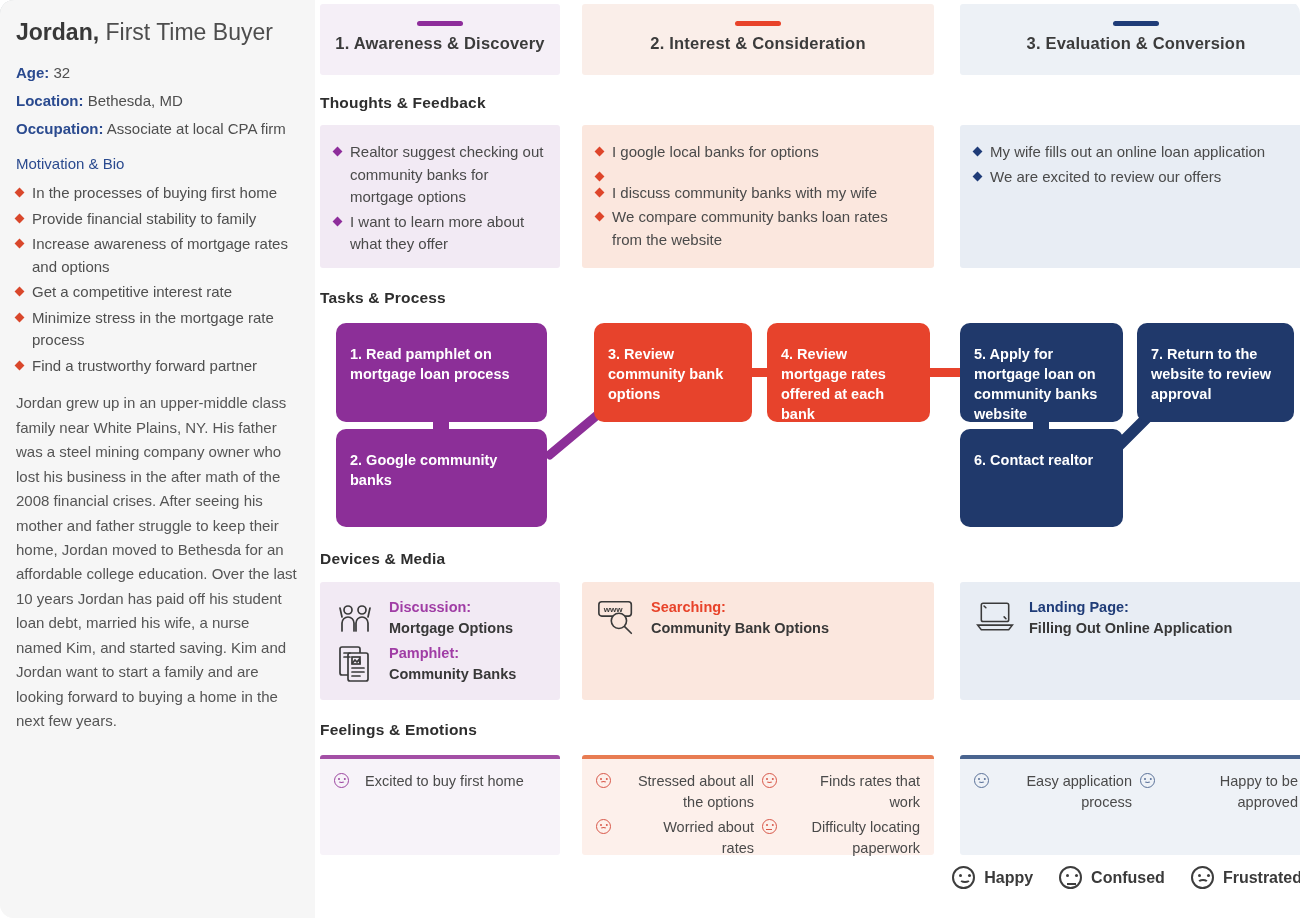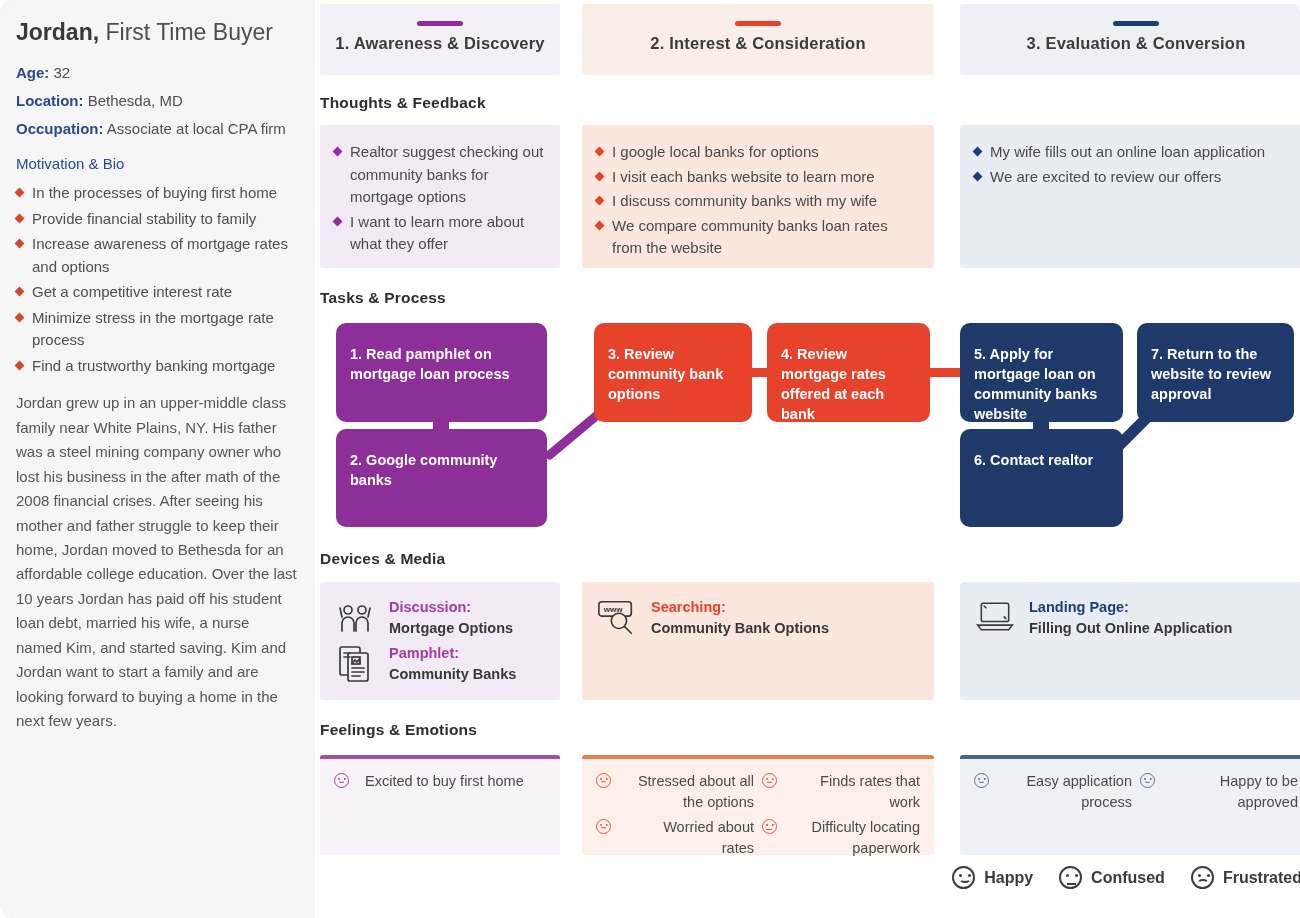--- a/index.html
+++ b/index.html
@@ -162,21 +162,21 @@
           <div class="bullet-item">
             <span class="diamond"></span>
             <span>Get a competitive interest rate</span>
           </div>
           <div class="bullet-item">
             <span class="diamond"></span>
             <span>Minimize stress in the mortgage rate process</span>
           </div>
           <div class="bullet-item">
             <span class="diamond"></span>
-            <span>Find a trustworthy banking mortgage</span>
+            <span>Find a trustworthy forward partner</span>
           </div>
         </div>
 
       <div class="bio">Jordan grew up in an upper-middle class family near White Plains, NY. His father was a steel mining company owner who lost his business in the after math of the 2008 financial crises. After seeing his mother and father struggle to keep their home, Jordan moved to Bethesda for an affordable college education. Over the last 10 years Jordan has paid off his student loan debt, married his wife, a nurse named Kim, and started saving. Kim and Jordan want to start a family and are looking forward to buying a home in the next few years.</div>
     </div>
   </div>
 
   <div class="main">
 
     <div class="stage-hdr s1">
@@ -203,21 +203,20 @@
           <span>I want to learn more about what they offer</span>
         </div>
       </div>
     <div class="panel pc2 thoughts-p c2">
         <div class="bullet-item">
           <span class="diamond"></span>
           <span>I google local banks for options</span>
         </div>
         <div class="bullet-item">
           <span class="diamond"></span>
-          <span>I visit each banks website to learn more</span>
         </div>
         <div class="bullet-item">
           <span class="diamond"></span>
           <span>I discuss community banks with my wife</span>
         </div>
         <div class="bullet-item">
           <span class="diamond"></span>
           <span>We compare community banks loan rates from the website</span>
         </div>
       </div>

